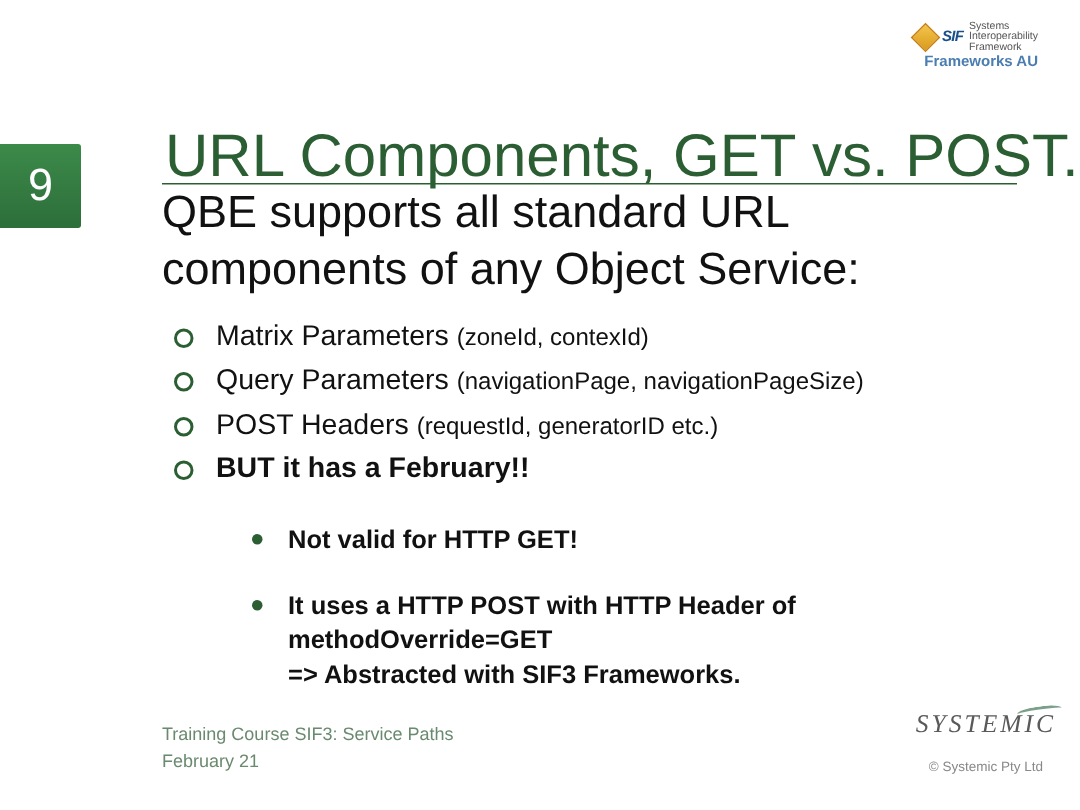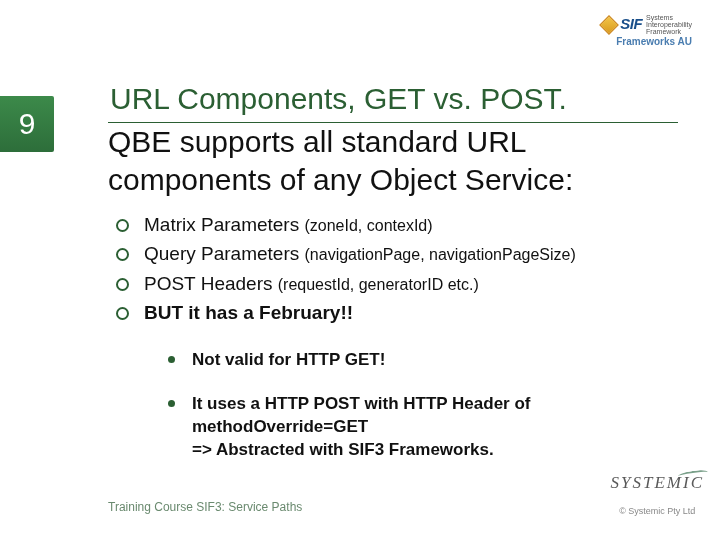--- a/index.html
+++ b/index.html
@@ -24,21 +24,21 @@
     gap: 4px;
   }
   .header-logo .sif .diamond {
     width: 14px; height: 14px;
     background: linear-gradient(135deg,#f3c64a 0%,#d99a1e 100%);
     transform: rotate(45deg);
     border: 1px solid #c97f12;
   }
   .header-logo .sif-text {
     font-weight: bold;
-    font-size: 15px;
+    font-size: 10px;
     font-style: italic;
     color: #1a4f8a;
     letter-spacing: -0.5px;
   }
   .header-logo .sif-sub {
     font-size: 7px;
     color: #555;
     text-align: left;
     line-height: 1;
   }
@@ -60,21 +60,21 @@
     font-weight: 500;
     display: flex;
     align-items: center;
     justify-content: center;
     border-radius: 0 2px 2px 0;
   }
   .title {
     position: absolute;
     left: 110px;
     top: 82px;
-    font-size: 30px;
+    font-size: 40px;
     color: #2b5f33;
     font-family: Arial, Helvetica, sans-serif;
   }
   .title-rule {
     position: absolute;
     left: 108px;
     top: 122px;
     width: 570px;
     height: 1px;
     background: #2b5f33;
@@ -222,20 +222,21 @@
       <ul class="sub">
         <li>Not valid for HTTP GET!</li>
         <li style="white-space: pre-line;">It uses a HTTP POST with HTTP Header of methodOverride=GET
 =&gt; Abstracted with SIF3 Frameworks.</li>
       </ul>
     </li>
   </ul>
 
   <div class="footer">
     <div>Training Course SIF3: Service Paths</div>
+    <div>February 21</div>
   </div>
 
   <div class="footer-right">
     <div class="systemic">
       <span>SYSTEMIC</span>
       <span class="accent"></span>
     </div>
     <div class="copy">© Systemic Pty Ltd</div>
   </div>
 

